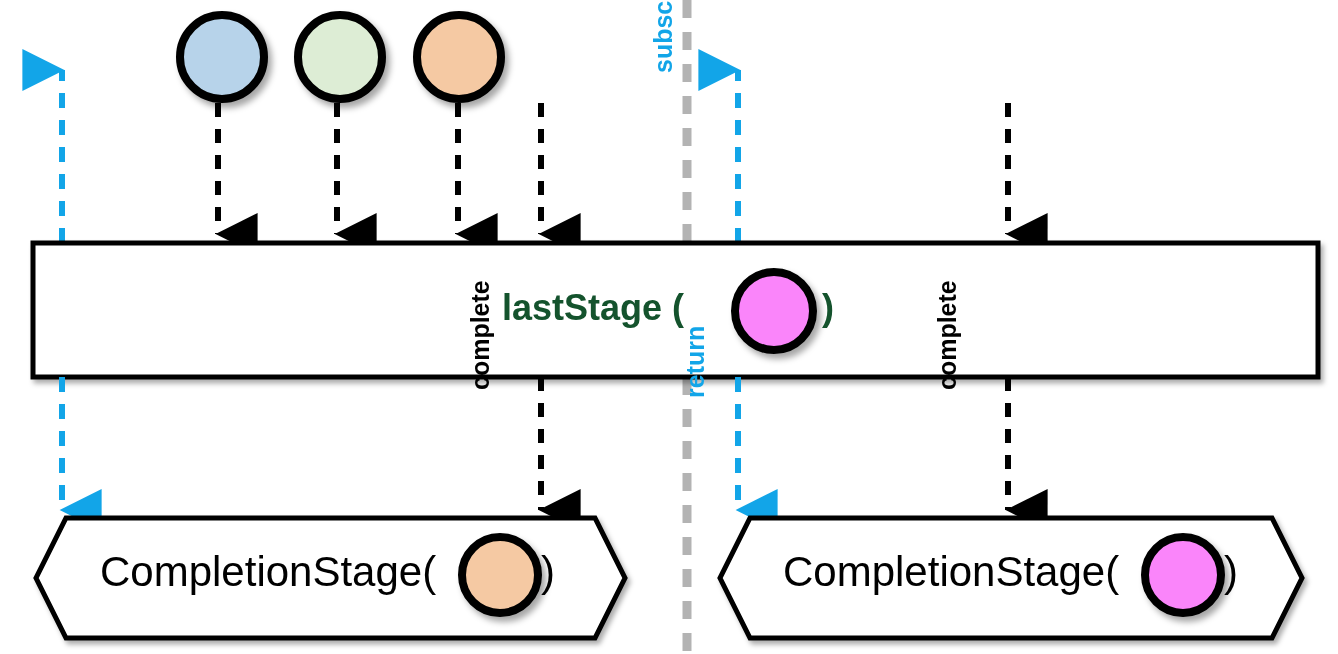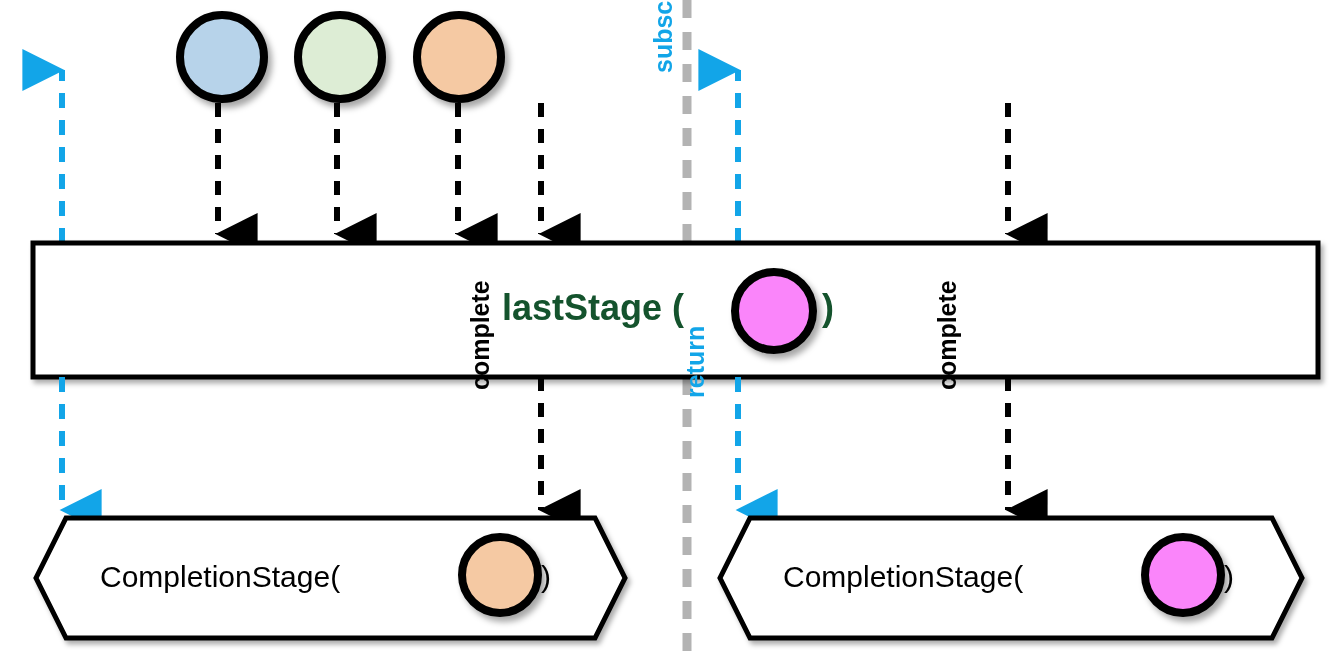--- a/index.html
+++ b/index.html
@@ -41,24 +41,23 @@
     font-family: "Liberation Sans", sans-serif;
     font-weight: bold;
     font-size: 36px;
     color: #14532d;
     white-space: nowrap;
   }
   .hex-title {
     position: absolute;
     font-family: "Liberation Sans", sans-serif;
     font-weight: normal;
-    font-size: 30px;
+    font-size: 42px;
     color: #000;
     white-space: nowrap;
-    margin-top: 12px;
   }
 </style>
 </head>
 <body>
 
 <div id="canvas">
 
   <svg viewBox="0 0 1338 654" xmlns="http://www.w3.org/2000/svg">
     <defs>
       <marker id="arrowBlack" markerWidth="10" markerHeight="10" refX="6" refY="4" orient="auto" markerUnits="strokeWidth">

